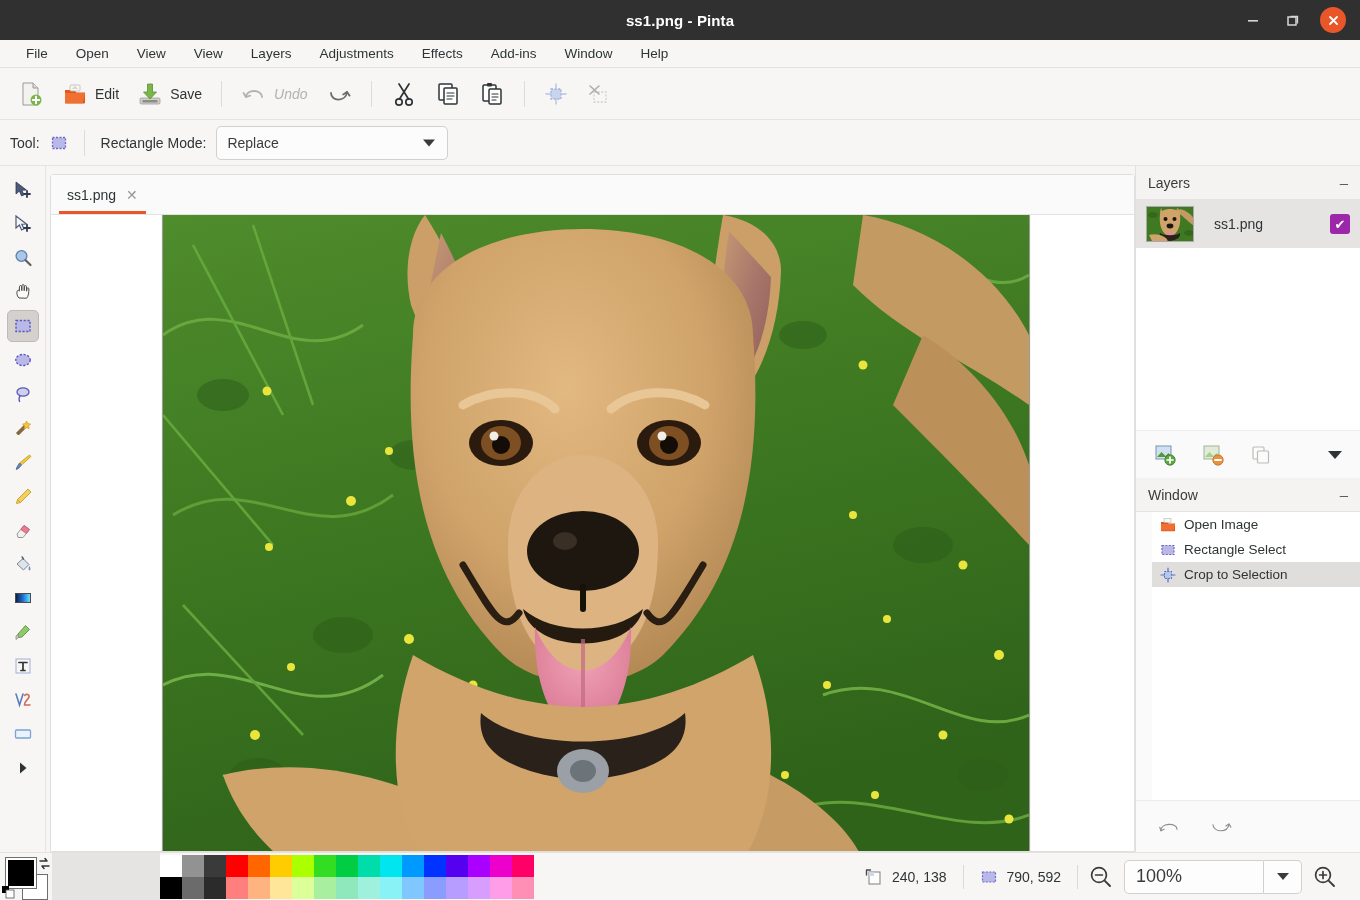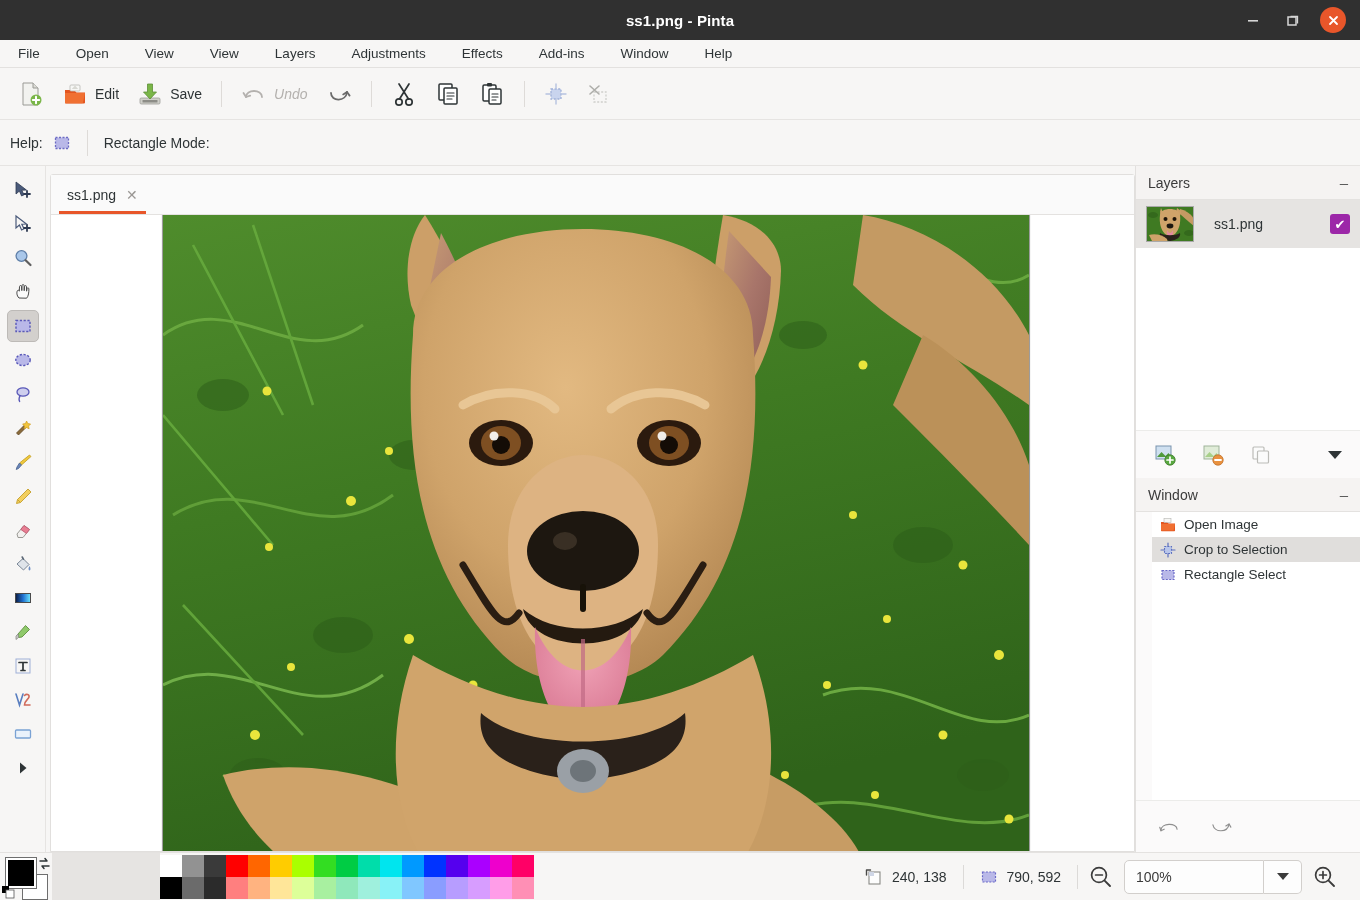--- a/index.html
+++ b/index.html
@@ -21,21 +21,21 @@
     font-size: 15px; font-weight: bold; color: #ffffff; letter-spacing: .1px;
   }
   .win-buttons { margin-left: auto; display: flex; align-items: center; gap: 14px; padding-right: 14px; z-index: 2; }
   .win-btn { width: 26px; height: 26px; display: flex; align-items: center; justify-content: center;
              color: #d6d6d6; font-size: 14px; border-radius: 50%; }
   .win-btn.close { background: #e8562a; color: #ffffff; }
 
   
   .menubar {
     height: 28px; background: #f7f6f5; border-bottom: 1px solid #e3e1df;
-    display: flex; align-items: center; padding-left: 8px; gap: 16px; flex: none;
+    display: flex; align-items: center; padding-left: 16px; gap: 8px; flex: none;
   }
   .menu-item { font-size: 13.5px; color: #2e3436; padding: 3px 10px; border-radius: 3px; white-space: nowrap; }
 
   
   .toolbar {
     height: 52px; background: #f7f6f5; border-bottom: 1px solid #e6e4e2;
     display: flex; align-items: center; padding: 0 10px; gap: 2px; flex: none;
   }
   .tb-btn { display: flex; align-items: center; gap: 7px; padding: 5px 8px; border-radius: 4px; }
   .tb-label { font-size: 14px; color: #2e3436; }
@@ -126,21 +126,21 @@
   .palette-gap { width: 108px; height: 100%; background: #e6e4e2; }
   .palette { display: flex; flex-direction: column; height: 44px; }
   .pal-row { display: flex; height: 22px; }
   .pal-cell { width: 22px; height: 22px; }
   .status-right { margin-left: auto; display: flex; align-items: center; gap: 0; padding-right: 12px; }
   .st-group { display: flex; align-items: center; gap: 9px; padding: 0 16px; }
   .st-text { font-size: 14px; color: #2e3436; white-space: nowrap; }
   .st-sep { width: 1px; height: 24px; background: #dcdad8; }
   .zoom-combo { width: 140px; height: 34px; background: #fdfdfd; border: 1px solid #d2cfcc;
                 border-radius: 5px 0 0 5px; display: flex; align-items: center; padding: 0 11px; }
-  .zoom-combo-text { font-size: 14px; color: #3b3b3b; }
+  .zoom-combo-text { font-size: 18px; color: #3b3b3b; }
   .zoom-drop { width: 38px; height: 34px; background: #fdfdfd; border: 1px solid #d2cfcc; border-left: none;
                border-radius: 0 5px 5px 0; display: flex; align-items: center; justify-content: center; }
   .zoom-drop-arrow { width: 0; height: 0; border-left: 6px solid transparent; border-right: 6px solid transparent;
                      border-top: 7px solid #3b3b3b; }
   .zbtn { width: 34px; height: 34px; display: flex; align-items: center; justify-content: center; margin: 0 6px; }
 </style>
 </head>
 <body>
 
 <div class="app">
@@ -285,28 +285,32 @@
       <span class="ico">
         <svg width="24" height="24" viewBox="0 0 24 24">
           <rect x="8" y="10" width="12" height="10" fill="none" stroke="#cfcfcb" stroke-width="1.3" stroke-dasharray="2 1.6"></rect>
           <path d="M4 4 L13 12 M13 4 L4 12" stroke="#aeaeaa" stroke-width="1.6" stroke-linecap="round"></path>
         </svg>
       </span>
     </div>
   </div>
 
   <div class="toolopts">
-    <span class="to-label">Help:</span>
+    <span class="to-label">Tool:</span>
     <span class="ico">
       <svg width="18" height="18" viewBox="0 0 18 18">
         <rect x="2.5" y="3.5" width="13" height="11" fill="#b9b8e8" stroke="#6d6cc4" stroke-width="1.3" stroke-dasharray="2 1.5"></rect>
       </svg>
     </span>
     <div class="to-sep"></div>
     <span class="to-label">Rectangle Mode:</span>
+    <div class="combo">
+      <span class="combo-text">Replace</span>
+      <span class="combo-arrow"></span>
+    </div>
   </div>
 
   <div class="body">
 
     <div class="tools">
 
       <div class="tool">
         <svg width="20" height="20" viewBox="0 0 20 20">
           <path d="M3 2 L3 14 L6.4 11 L8.6 16 L11 14.8 L8.8 10.2 L13.4 10 Z" fill="#4a5a7a" stroke="#2e3a52" stroke-width=".8"></path>
           <path d="M14 11 v6 M11 14 h6" stroke="#2e3a52" stroke-width="1.8" stroke-linecap="round"></path>
@@ -638,32 +642,32 @@
 
       <div class="history-list">
         <div class="hist-row">
           <svg width="16" height="16" viewBox="0 0 16 16">
             <path d="M1 5 h6 l1.6 1.6 h6.4 v7 a.6 .6 0 0 1 -.6 .6 h-12.8 a.6 .6 0 0 1 -.6 -.6 z" fill="#e4551f"></path>
             <rect x="4" y="1.5" width="7" height="4" fill="#f6f6f4" stroke="#b6b6b1" stroke-width=".6"></rect>
             <path d="M1 7 h14 l-1.4 6.6 h-12.6 z" fill="#f07032"></path>
           </svg>
           <span class="hist-label">Open Image</span>
         </div>
+        <div class="hist-row">
+          <svg width="16" height="16" viewBox="0 0 16 16">
+            <rect x="2" y="3.5" width="12" height="9" fill="#b9b8e8" stroke="#6a69c8" stroke-width="1.2" stroke-dasharray="2 1.4"></rect>
+          </svg>
+          <span class="hist-label">Rectangle Select</span>
+        </div>
         <div class="hist-row current">
           <svg width="16" height="16" viewBox="0 0 16 16">
             <rect x="4.5" y="4.5" width="7" height="7" fill="#b9c6ea" stroke="#5a6fc0" stroke-width="1.1" stroke-dasharray="1.8 1.3"></rect>
             <path d="M8 1 v3.5 M8 11.5 v3.5 M1 8 h3.5 M11.5 8 h3.5" stroke="#5a6fc0" stroke-width="1.2" stroke-linecap="round"></path>
           </svg>
           <span class="hist-label">Crop to Selection</span>
-        </div>
-        <div class="hist-row">
-          <svg width="16" height="16" viewBox="0 0 16 16">
-            <rect x="2" y="3.5" width="12" height="9" fill="#b9b8e8" stroke="#6a69c8" stroke-width="1.2" stroke-dasharray="2 1.4"></rect>
-          </svg>
-          <span class="hist-label">Rectangle Select</span>
         </div>
       </div>
 
       <div class="history-actions">
         <div class="act-btn">
           <svg width="30" height="22" viewBox="0 0 30 22">
             <path d="M4 16 C4 5, 26 5, 26 14" fill="none" stroke="#8f8f8f" stroke-width="1.6" stroke-linecap="round"></path>
             <path d="M4 16 l-1.6 -4.6 M4 16 l4.4 -2" fill="none" stroke="#8f8f8f" stroke-width="1.6" stroke-linecap="round"></path>
           </svg>
         </div>

